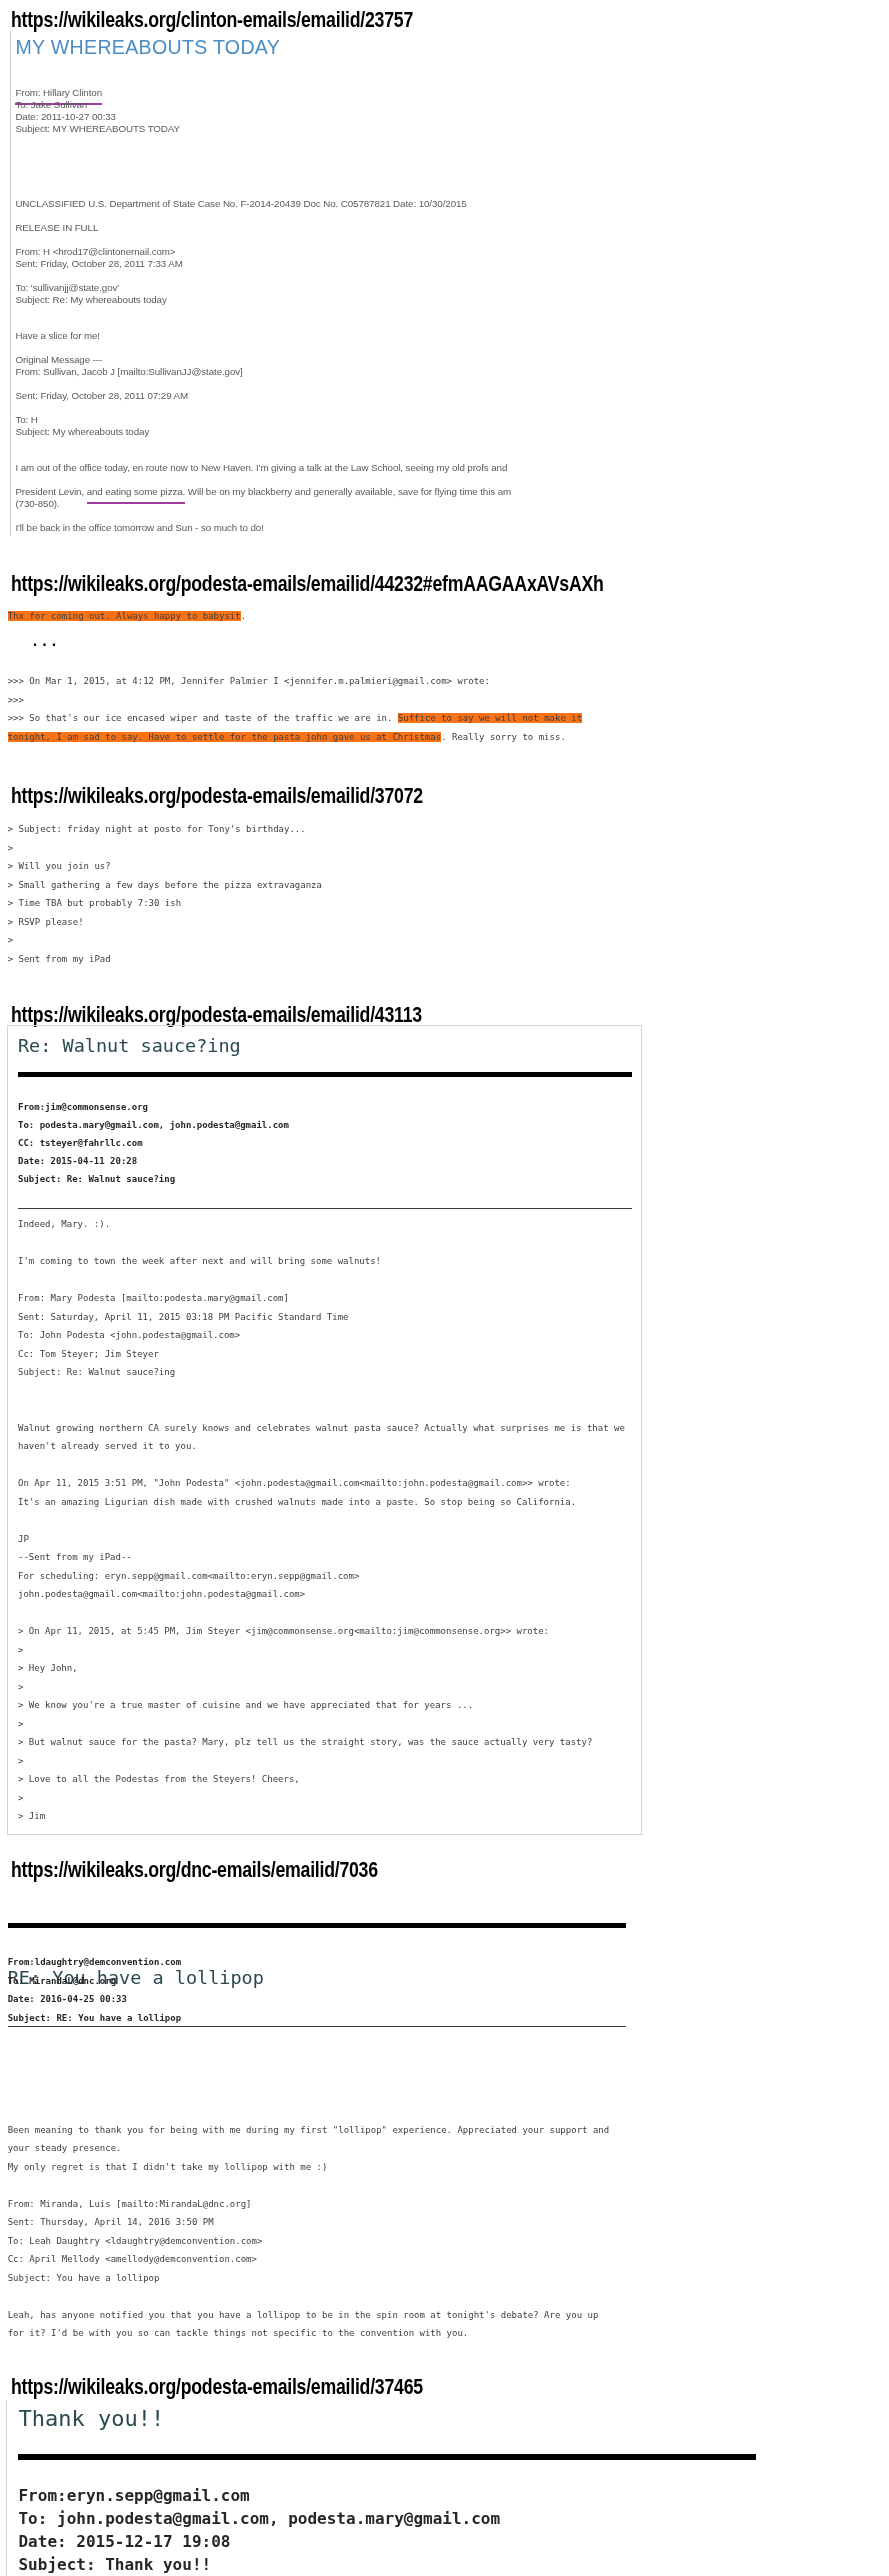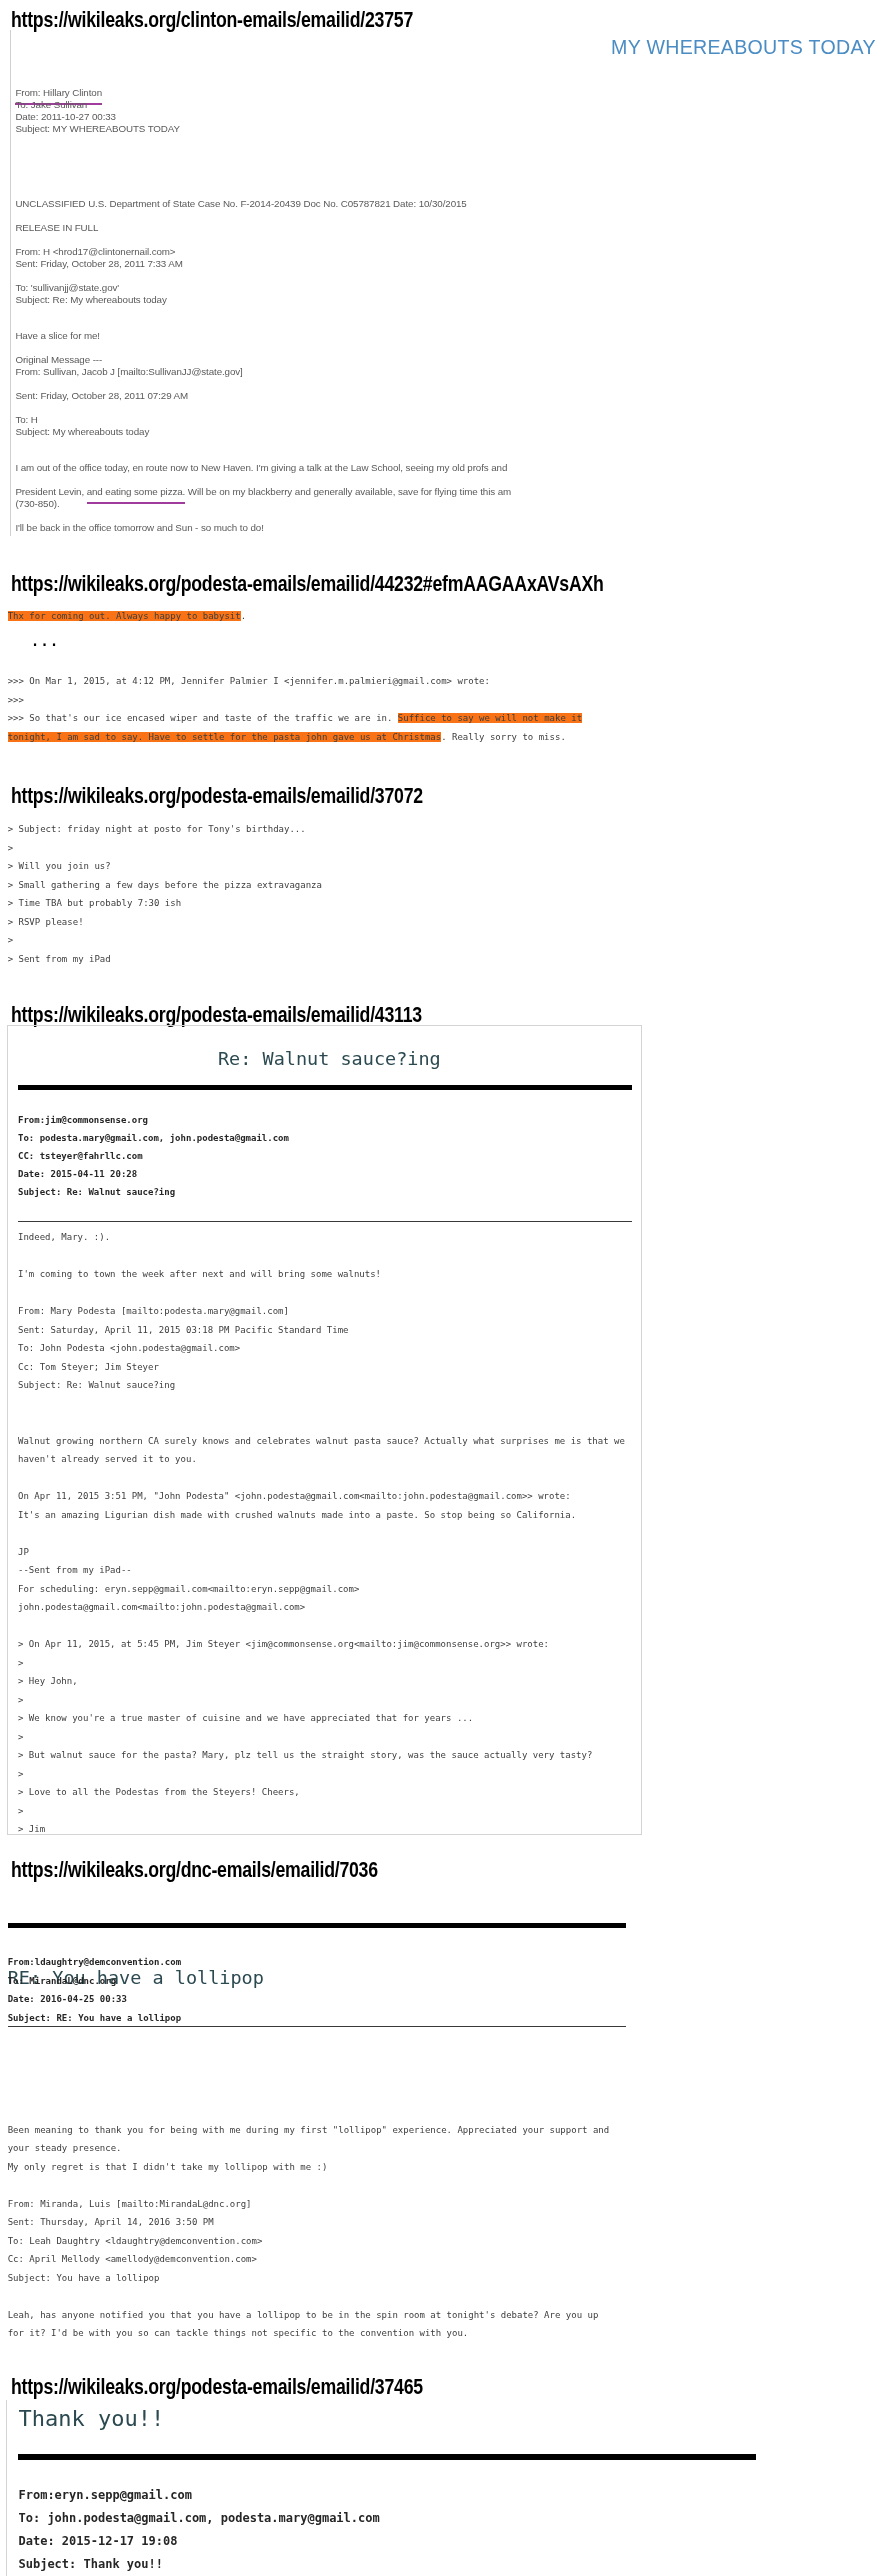--- a/index.html
+++ b/index.html
@@ -12,29 +12,29 @@
          transform-origin:0 50%;font-family:"Liberation Sans",sans-serif;}
 
   
   .line{white-space:pre;}
   .sans-lines .line{font-size:9.8px;line-height:12px;height:12px;color:#5a5a5a;
                     font-family:"Liberation Sans",sans-serif;letter-spacing:-0.1px;}
   .mono-lines .line,.meta-mono .line{font-size:9px;line-height:18.5px;height:18.5px;
                     color:#3d3d3d;font-family:"DejaVu Sans Mono",monospace;}
   .meta-mono .line{font-weight:bold;color:#262626;}
   .meta-mono35 .line{line-height:18px;height:18px;}
-  .mono6-lines .line,.meta-mono6 .line{font-size:12px;line-height:23px;height:23px;
+  .mono6-lines .line,.meta-mono6 .line{font-size:16px;line-height:23px;height:23px;
                     color:#3d3d3d;font-family:"DejaVu Sans Mono",monospace;}
   .meta-mono6 .line{font-weight:bold;color:#262626;}
 
   .hl{background:#f97316;}
   .ul{border-bottom:2.6px solid #a03c9c;padding-bottom:5px;}
 
   .email-title-blue{font-size:19.6px;line-height:24px;color:#4a8cc4;
-                    font-family:"Liberation Sans",sans-serif;letter-spacing:0.3px;text-align:right;}
+                    font-family:"Liberation Sans",sans-serif;letter-spacing:0.3px;}
   .email-title-teal{font-size:18.5px;line-height:23px;color:#2b4950;
                     font-family:"DejaVu Sans Mono",monospace;}
   .thick-rule{background:#000;height:5.2px;}
   .thin-rule{background:#3a3a3a;height:1px;}
 
   
   #s1-url{top:7.2px;}
   #s1-box{position:absolute;left:9.8px;top:30px;width:866px;height:506px;
           border-left:0.5px solid #cfcfcf;padding-left:4.6px;box-sizing:border-box;}
   #s1-title{margin:5.2px 0 0 0;}
@@ -49,21 +49,21 @@
   #s2-pre2{position:absolute;left:7.7px;top:672px;}
 
   
   #s3-url{top:783px;}
   #s3-pre{position:absolute;left:7.7px;top:820px;}
 
   
   #s4-url{top:1002px;}
   #s4-box{position:absolute;left:6.7px;top:1025px;width:635px;height:810px;
           border:0.5px solid #d4d4d4;box-sizing:border-box;padding:0 0 0 10.3px;overflow:hidden;}
-  #s4-title{margin-top:21px;text-align:center;}
+  #s4-title{margin-top:8px;}
   #s4-thick{margin-top:15px;width:614px;}
   #s4-meta{margin-top:21px;}
   #s4-thin{margin-top:20px;width:614px;}
   #s4-body{margin-top:6px;}
 
   
   #s5-url{top:1857px;}
   #s5-title{position:absolute;left:7.7px;top:1966px;}
   #s5-thick{position:absolute;left:7.7px;top:1923px;width:618px;}
   #s5-meta{position:absolute;left:7.7px;top:1953px;}

